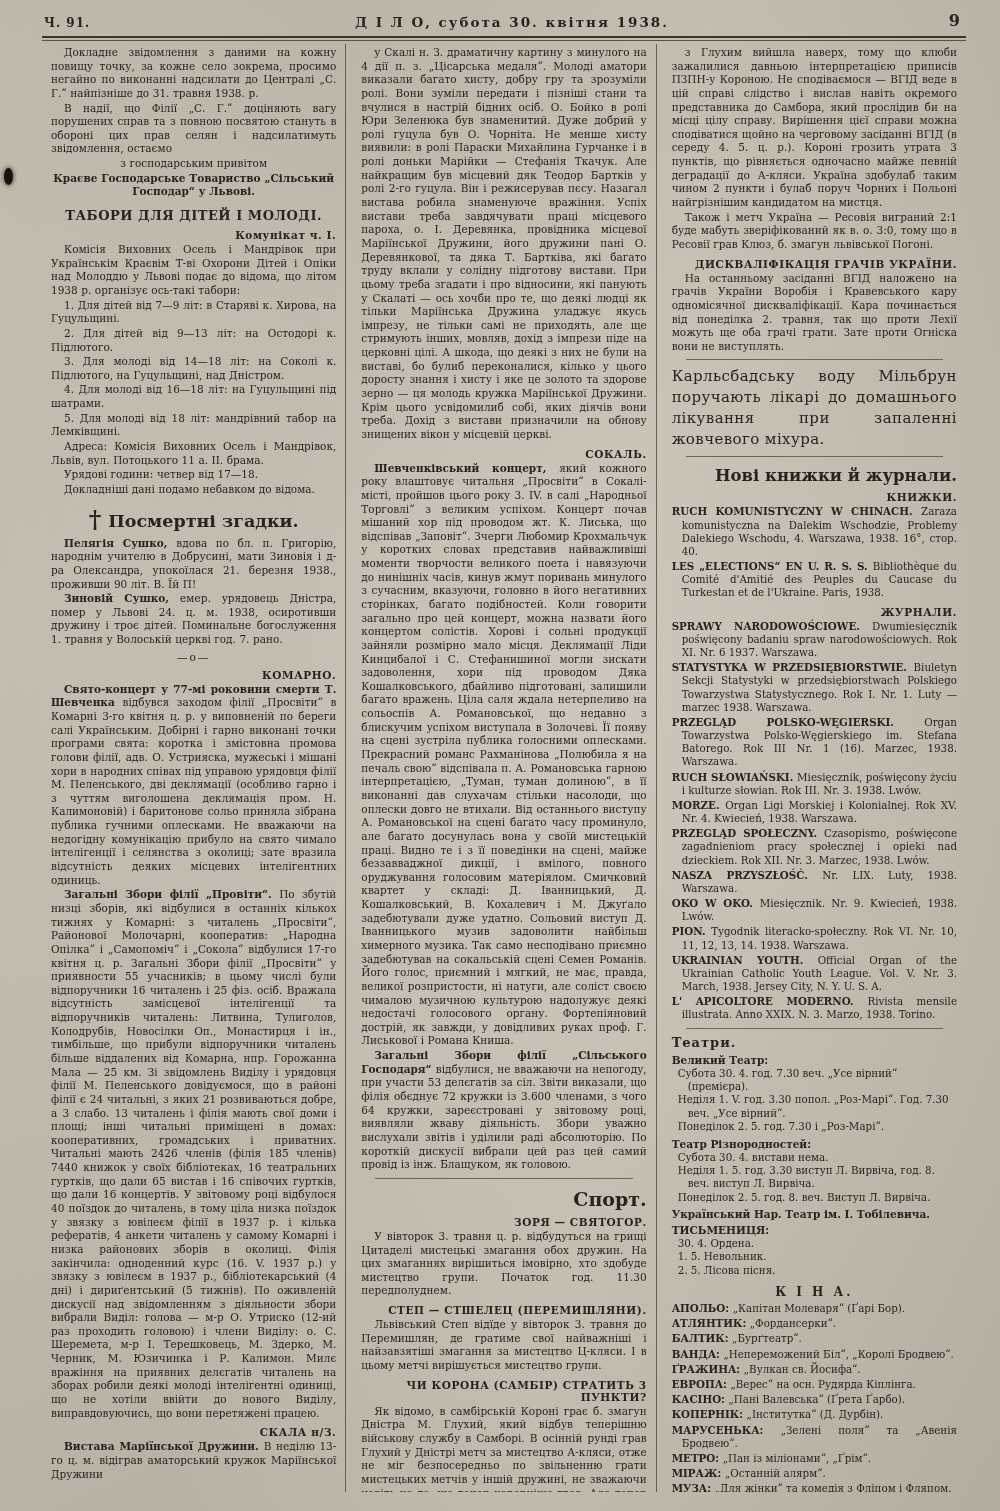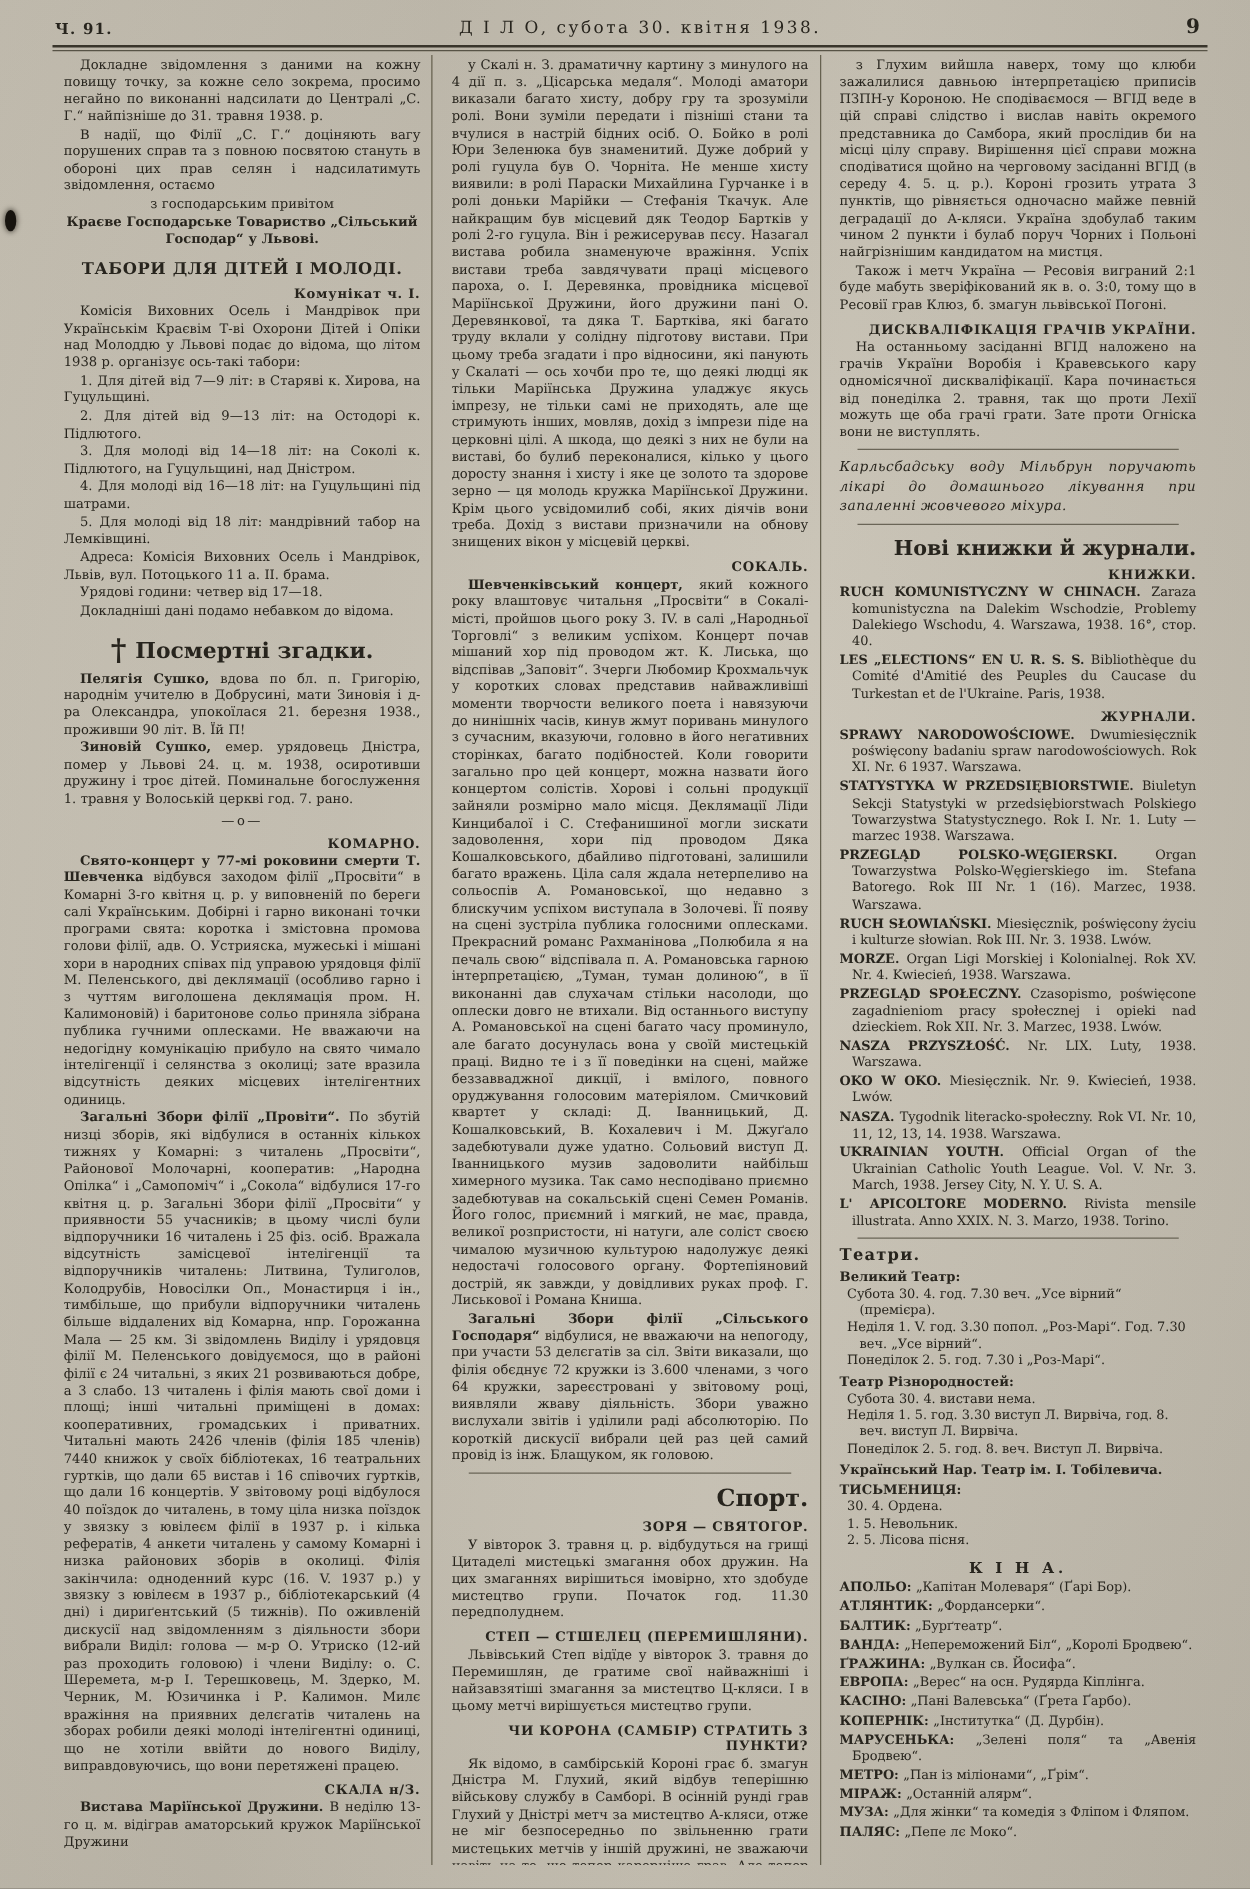--- a/index.html
+++ b/index.html
@@ -7,21 +7,21 @@
   body { width:1000px; font-family:"DejaVu Serif","Liberation Serif",serif; }
   .page{
     position:relative; width:1000px; height:1511px; overflow:hidden; color:#27241d;
     background:
       radial-gradient(120% 90% at 50% 45%, rgba(255,255,255,0.08), rgba(38,33,24,0.12)),
       linear-gradient(97deg,#cac4b6 0%,#c3bdaf 30%,#cbc5b7 60%,#c0baac 100%);
     padding:8px 34px 16px 42px;
   }
   .header{ position:relative; height:28px; }
   .issue{ position:absolute; left:2px; top:8px; font-size:12px; font-weight:bold; letter-spacing:1px; }
-  .masthead{ position:absolute; left:16px; right:0; top:6px; text-align:center; font-size:13.5px; font-weight:normal; letter-spacing:2px; }
+  .masthead{ position:absolute; left:16px; right:0; top:6px; text-align:center; font-size:13.5px; font-weight:bold; letter-spacing:2px; }
   .pagenum{ position:absolute; right:6px; top:3px; font-size:16px; font-weight:bold; }
   .rule2{ height:5px; border-top:2px solid #39352b; border-bottom:1px solid #575346; margin-bottom:3px; }
   .columns{ display:flex; height:1448px; }
   .col{ flex:1 1 0; padding:2px 9px; overflow:hidden; }
   .col + .col{ border-left:1px solid #66614f;padding-left:15px; }
   h2,h3,h4,p{ margin:0; }
   .para{ font-size:10.5px; line-height:1.3; text-align:justify; text-indent:13px; margin:0 0 1px; word-spacing:0.2px; }
   .lead{ font-weight:bold; }
   .center{ text-align:center; text-indent:0; }
   .bold{ font-weight:bold; }
@@ -30,21 +30,21 @@
   .big-title{ text-align:right; font-size:19px; font-weight:bold; margin:9px 0 3px; }
   .books-title{ font-size:16.5px; }
   .theatre-title{ text-align:left; font-size:13px; font-weight:bold; letter-spacing:1px; margin:6px 0 2px; }
   .cinema-title{ text-align:center; font-size:12px; font-weight:bold; letter-spacing:3px; margin:8px 0 3px; }
   .obit-title{ display:flex; align-items:center; justify-content:center; gap:7px; font-size:17.5px; font-weight:bold; margin:12px 0 4px; }
   .cross{ font-size:24px; line-height:1; transform:translateY(-1px); }
   .divider{ margin:4px 0 1px; letter-spacing:2px; font-size:10.5px; }
   .group-name{ font-size:10.5px; font-weight:bold; margin:4px 0 1px; }
   .entry{ font-size:10.3px; line-height:1.28; text-align:justify; text-indent:-10px; padding-left:10px; margin:0 0 2px; }
   .sched{ font-size:10.3px; line-height:1.3; text-align:left; text-indent:-10px; padding-left:16px; margin:0; }
-  .ad{ font-size:11px; line-height:1.4; text-align:justify; letter-spacing:0.4px; margin:6px 0;font-style:italic; }
+  .ad{ font-size:15px; line-height:1.4; text-align:justify; letter-spacing:0.4px; margin:6px 0; }
   .hr{ border:0; border-top:1px solid #6a6557; margin:6px 14px; }
   .ink-blot{ position:absolute; background:#17140f; border-radius:50%; }
   .blot1{ left:4px; top:168px; width:9px; height:17px; box-shadow:0 0 4px 1px rgba(20,16,10,0.55); }
 </style>
 </head>
 <body>
 
 <div class="page">
   <div class="ink-blot blot1"></div>
 
@@ -162,21 +162,21 @@
         <h4 class="sub-head">ЖУРНАЛИ.</h4>
         <div>
             <p class="entry"><span class="lead">SPRAWY NARODOWOŚCIOWE. </span>Dwumiesięcznik poświęcony badaniu spraw narodowościowych. Rok XI. Nr. 6 1937. Warszawa.</p>
             <p class="entry"><span class="lead">STATYSTYKA W PRZEDSIĘBIORSTWIE. </span>Biuletyn Sekcji Statystyki w przedsiębiorstwach Polskiego Towarzystwa Statystycznego. Rok I. Nr. 1. Luty — marzec 1938. Warszawa.</p>
             <p class="entry"><span class="lead">PRZEGLĄD POLSKO-WĘGIERSKI. </span>Organ Towarzystwa Polsko-Węgierskiego im. Stefana Batorego. Rok III Nr. 1 (16). Marzec, 1938. Warszawa.</p>
             <p class="entry"><span class="lead">RUCH SŁOWIAŃSKI. </span>Miesięcznik, poświęcony życiu i kulturze słowian. Rok III. Nr. 3. 1938. Lwów.</p>
             <p class="entry"><span class="lead">MORZE. </span>Organ Ligi Morskiej i Kolonialnej. Rok XV. Nr. 4. Kwiecień, 1938. Warszawa.</p>
             <p class="entry"><span class="lead">PRZEGLĄD SPOŁECZNY. </span>Czasopismo, poświęcone zagadnieniom pracy społecznej i opieki nad dzieckiem. Rok XII. Nr. 3. Marzec, 1938. Lwów.</p>
             <p class="entry"><span class="lead">NASZA PRZYSZŁOŚĆ. </span>Nr. LIX. Luty, 1938. Warszawa.</p>
             <p class="entry"><span class="lead">OKO W OKO. </span>Miesięcznik. Nr. 9. Kwiecień, 1938. Lwów.</p>
-            <p class="entry"><span class="lead">NASZA. </span>Tygodnik literacko-społeczny. Rok VI. Nr. 10, 11, 12, 13, 14. 1938. Warszawa.</p>
+            <p class="entry"><span class="lead">PION. </span>Tygodnik literacko-społeczny. Rok VI. Nr. 10, 11, 12, 13, 14. 1938. Warszawa.</p>
             <p class="entry"><span class="lead">UKRAINIAN YOUTH. </span>Official Organ of the Ukrainian Catholic Youth League. Vol. V. Nr. 3. March, 1938. Jersey City, N. Y. U. S. A.</p>
             <p class="entry"><span class="lead">L' APICOLTORE MODERNO. </span>Rivista mensile illustrata. Anno XXIX. N. 3. Marzo, 1938. Torino.</p>
           </div>
       </div>
 
       <hr class="hr">
 
       <div>
         <h2 class="theatre-title">Театри.</h2>
         <p class="group-name">Великий Театр:</p>

